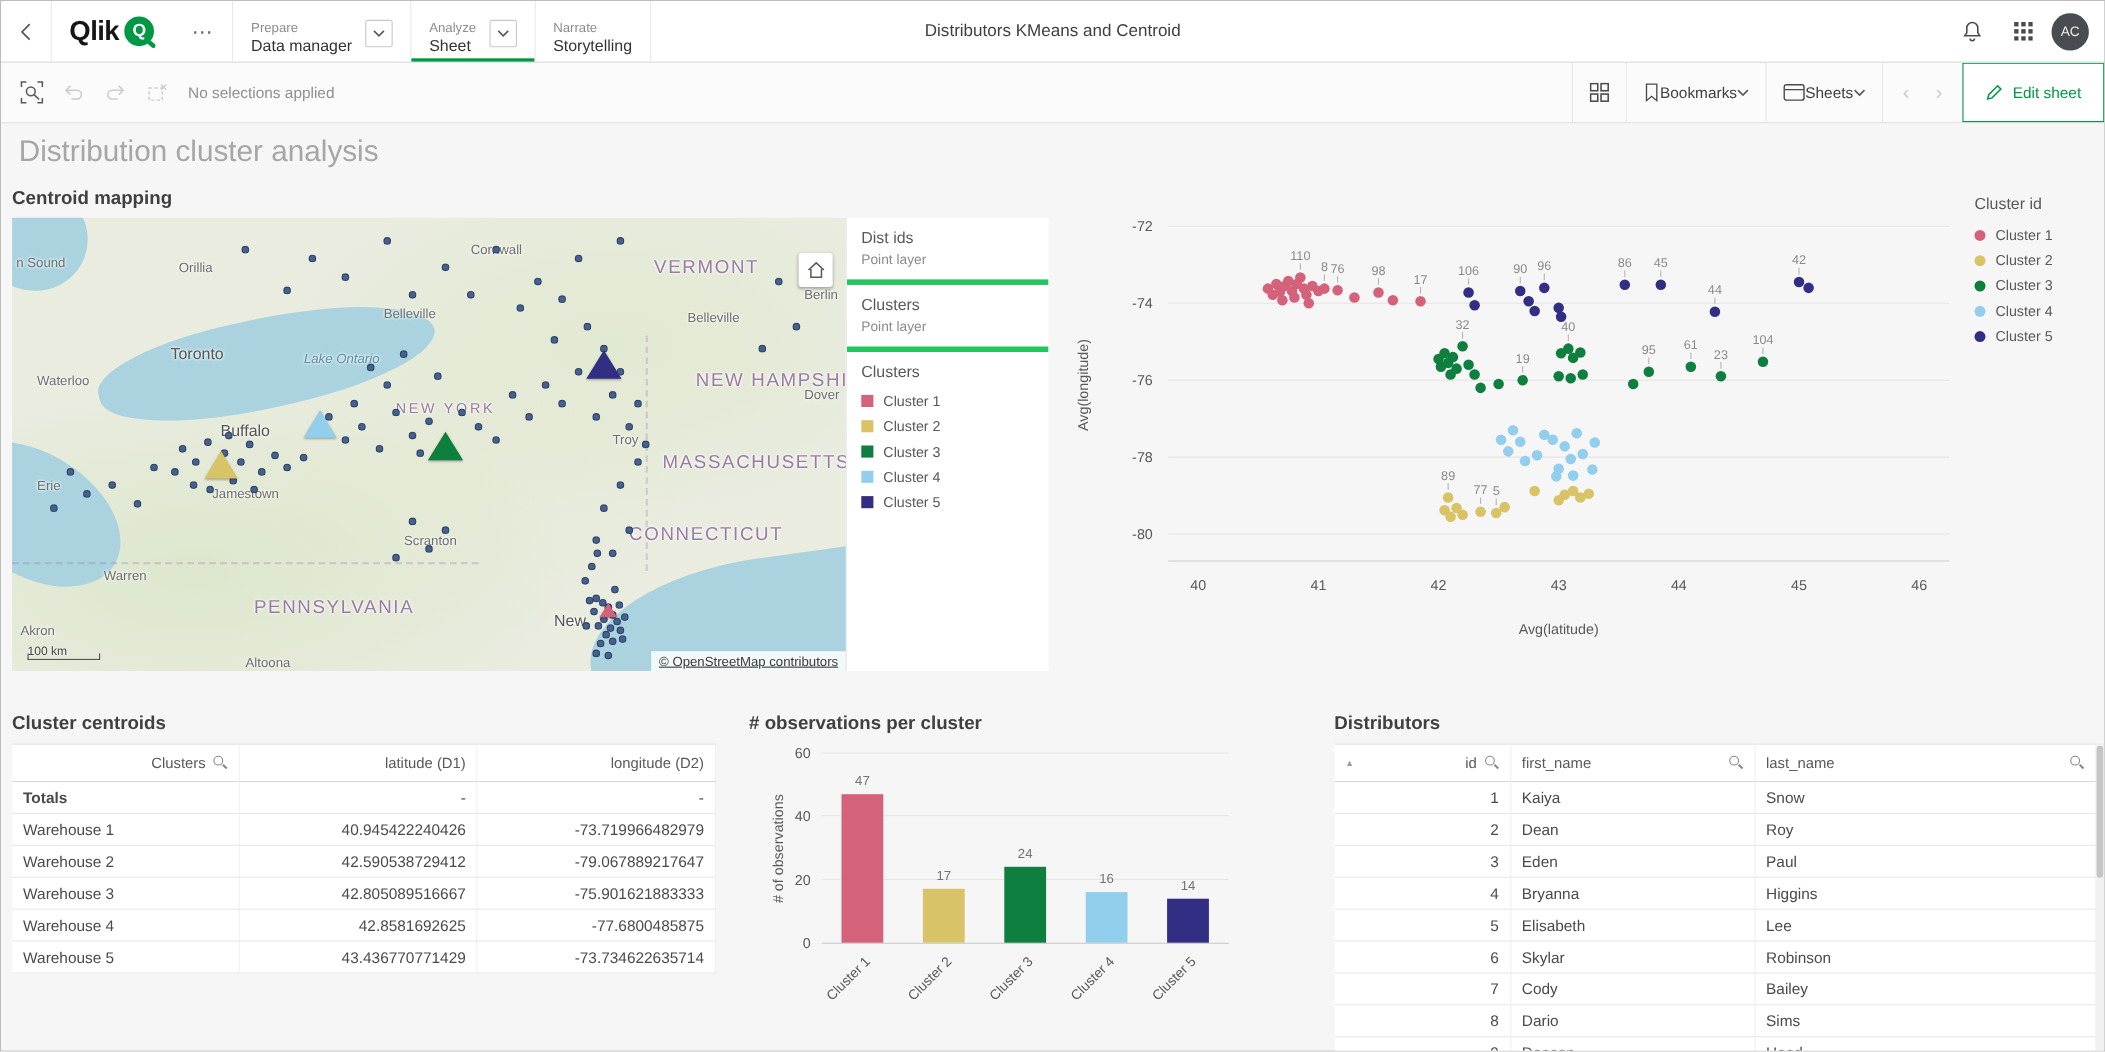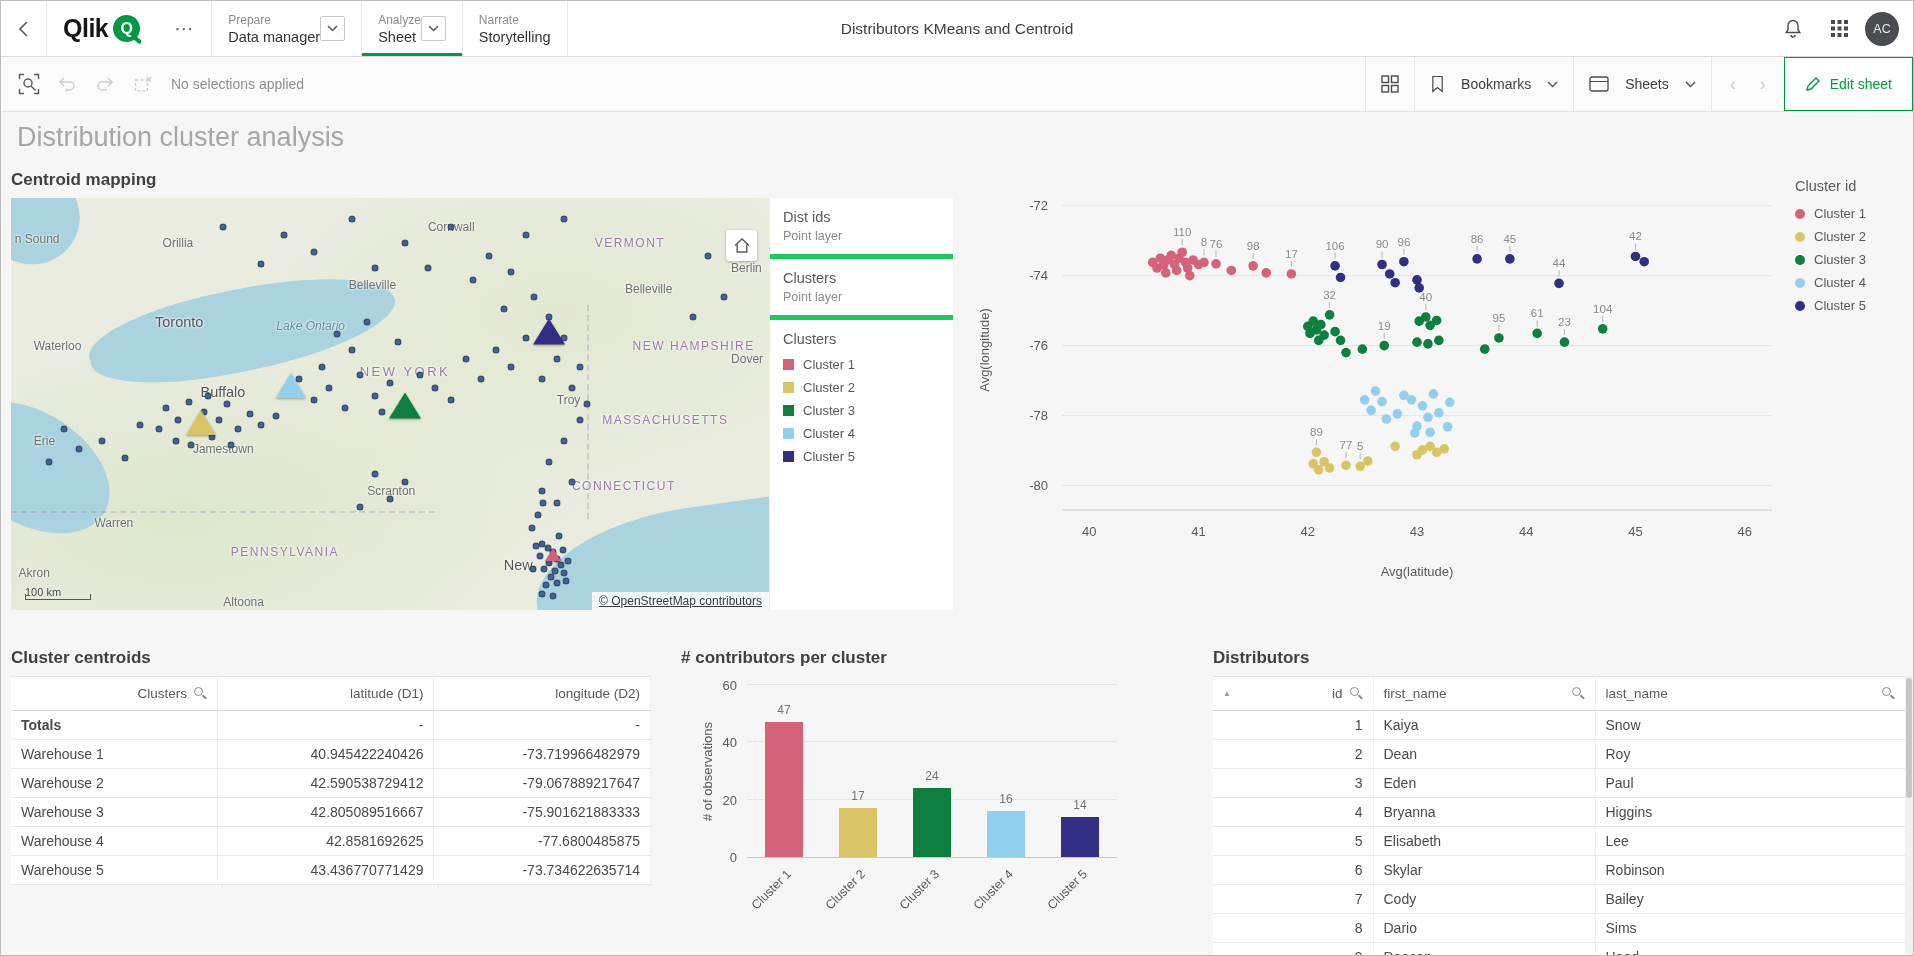--- a/index.html
+++ b/index.html
@@ -9,39 +9,39 @@
 
   
   .topbar { position:absolute; top:0; left:0; right:0; height:56px; background:#fff; border-bottom:1px solid #d8d8d8; display:flex; align-items:stretch; z-index:10; }
   .back-btn { width:46px; border:none; background:none; border-right:1px solid #e8e8e8; display:flex; align-items:center; justify-content:center; cursor:pointer; }
   .logo { display:flex; align-items:center; gap:5px; padding:0 16px; cursor:pointer; }
   .logo-text { font-size:25px; font-weight:700; color:#161616; letter-spacing:-0.5px; }
   .logo-q { position:relative; width:27px; height:27px; border-radius:50%; background:#009845; color:#fff; font-weight:700; font-size:16px; display:flex; align-items:center; justify-content:center; }
   .logo-q::after { content:''; position:absolute; right:-2px; bottom:0; width:9px; height:4px; background:#009845; transform:rotate(40deg); border-radius:2px; }
   .more-btn { border:none; background:none; color:#6a6a6a; font-size:19px; padding:0 18px; cursor:pointer; }
   .top-nav { display:flex; align-items:stretch; }
-  .nav-item { position:relative; display:flex; align-items:center; padding:17px 16px; border-left:1px solid #e8e8e8; cursor:pointer; }
+  .nav-item { position:relative; display:flex; align-items:flex-start; gap:12px; padding:17px 16px; border-left:1px solid #e8e8e8; cursor:pointer; }
   .nav-item:last-child { border-right:1px solid #e8e8e8; }
   .nav-item.active::after { content:''; position:absolute; left:0; right:0; bottom:0; height:3px; background:#009845; }
   .nav-sup { display:block; font-size:12px; color:#8c8c8c; margin-bottom:2px; }
   .nav-val { display:block; font-size:14.5px; color:#333; }
   .chev-box { width:25px; height:25px; border:1px solid #c9c9c9; border-radius:2px; display:flex; align-items:center; justify-content:center; background:#fff; }
   .app-title { position:absolute; left:50%; top:50%; transform:translate(-50%,-50%); font-size:15.5px; color:#404040; white-space:nowrap; }
   .topbar-right { margin-left:auto; display:flex; align-items:center; gap:6px; padding-right:14px; }
   .icon-btn { border:none; background:none; width:40px; height:40px; display:flex; align-items:center; justify-content:center; cursor:pointer; }
   .avatar { width:34px; height:34px; border-radius:50%; background:#494c50; color:#eaeaea; font-size:12.5px; display:flex; align-items:center; justify-content:center; cursor:pointer; }
 
   
   .toolbar { position:absolute; top:56px; left:0; right:0; height:55px; background:#fbfbfb; border-bottom:1px solid #e1e1e1; display:flex; align-items:center; padding-left:10px; z-index:9; }
   .tb-left { display:flex; align-items:center; gap:2px; }
   .tb-icon { width:36px; height:36px; display:flex; align-items:center; justify-content:center; background:none; border:none; color:#595959; cursor:pointer; }
   .tb-icon.disabled { color:#cdcdcd; cursor:default; }
   .selections-text { color:#8f8f8f; font-size:14px; margin-left:8px; }
   .tb-right { margin-left:auto; display:flex; align-items:stretch; height:100%; }
-  .tb-group { display:flex; align-items:center; gap:16px; padding:0 15px; border-left:1px solid #e8e8e8; color:#404040; font-size:14px; cursor:pointer; background:none; border-top:none; border-bottom:none; border-right:none; }
+  .tb-group { display:flex; align-items:center; gap:0; padding:0 15px; border-left:1px solid #e8e8e8; color:#404040; font-size:14px; cursor:pointer; background:none; border-top:none; border-bottom:none; border-right:none; }
   .nav-arrows { display:flex; align-items:center; border-left:1px solid #e8e8e8; padding:0 6px; }
   .nav-arrow { width:30px; height:30px; display:flex; align-items:center; justify-content:center; color:#c9c9c9; background:none; border:none; font-size:18px; }
   .edit-btn { display:flex; align-items:center; gap:9px; padding:0 20px; background:#fff; border:1px solid #009845; color:#009845; font-size:14px; cursor:pointer; }
 
   
   .sheet { position:absolute; top:111px; left:0; right:0; bottom:0; background:#f6f6f6; }
   .sheet-title { position:absolute; top:10px; left:16px; font-size:27px; font-weight:400; color:#a6a6a6; }
   .panel-title { font-size:17px; font-weight:700; color:#404040; margin:0 0 8px 0; }
 
   
@@ -54,21 +54,21 @@
   .water { position:absolute; background:#aad3df; }
   .w-ontario { left:10%; top:22%; width:41%; height:20%; border-radius:46% 54% 50% 50%; transform:rotate(-12deg); }
   .w-erie { left:-9%; top:52%; width:23%; height:27%; border-radius:50%; transform:rotate(32deg); }
   .w-atlantic { right:-5%; bottom:-7%; width:36%; height:31%; border-radius:60% 12% 0 0; transform:rotate(-8deg); }
   .w-georgian { left:-4%; top:-7%; width:13%; height:23%; border-radius:50%; transform:rotate(20deg); }
   .border-line { position:absolute; }
   .bl-1 { left:0; top:76%; width:56%; border-top:2px dashed rgba(150,130,170,0.30); }
   .bl-2 { left:76%; top:26%; height:52%; border-left:2px dashed rgba(150,130,170,0.30); }
   .map-label { position:absolute; transform:translate(0,-50%); color:#6f6f6f; font-size:12px; white-space:nowrap; text-shadow:0 0 3px rgba(255,255,255,.9),0 0 3px rgba(255,255,255,.9); pointer-events:none; }
   .map-bigcity { font-size:14.5px; color:#555; }
-  .map-state { color:#9a7ba5; font-size:12px; letter-spacing:1.5px; }
+  .map-state { color:#9a7ba5; font-size:17px; letter-spacing:1.5px; }
   .map-state-big { color:#9a7ba5; font-size:13px; letter-spacing:2.5px; }
   .map-water { color:#5d8ca8; font-style:italic; }
   .map-dot { position:absolute; width:7px; height:7px; border-radius:50%; background:#46618c; border:1px solid rgba(25,45,80,.55); transform:translate(-50%,-50%); }
   .map-tri { position:absolute; width:0; height:0; border-left:solid rgba(0,0,0,0); border-right:solid rgba(0,0,0,0); border-bottom-style:solid; transform:translate(-50%,-60%); filter:drop-shadow(0 1px 1px rgba(0,0,0,.35)); }
   .map-home { position:absolute; right:12px; top:32px; width:31px; height:31px; background:#fff; border:none; border-radius:3px; box-shadow:0 1px 3px rgba(0,0,0,.3); display:flex; align-items:center; justify-content:center; cursor:pointer; }
   .map-scale { position:absolute; left:14px; bottom:10px; }
   .map-scale .lbl { font-size:11px; color:#444; text-align:center; margin-bottom:2px; text-shadow:0 0 2px #fff; }
   .map-scale .bar { width:66px; height:6px; border:1px solid #555; border-top:none; }
   .map-attrib { position:absolute; right:0; bottom:0; background:rgba(255,255,255,.85); font-size:12px; color:#3a3a3a; padding:2px 7px; text-decoration:underline; }
   .map-side { position:absolute; right:0; top:0; width:184px; height:412px; background:#fff; border-left:1px solid #ececec; }
@@ -710,21 +710,21 @@
             <tr>
               <td class="">Warehouse 5</td>
               <td class="num">43.436770771429</td>
               <td class="num">-73.734622635714</td>
             </tr>
           </tbody>
       </table>
     </section>
 
     <section class="bars-section">
-      <h3 class="panel-title"># contributors per cluster</h3>
+      <h3 class="panel-title"># observations per cluster</h3>
       <div class="bar-chart">
         <div class="bar-ylabel"># of observations</div>
         <div class="bar-plot">
             <span class="bar-ytick" style="bottom: 0px;">0</span>
             <div class="gridline" style="bottom: 57.3333px;"></div>
             <span class="bar-ytick" style="bottom: 57.3333px;">20</span>
             <div class="gridline" style="bottom: 114.667px;"></div>
             <span class="bar-ytick" style="bottom: 114.667px;">40</span>
             <div class="gridline" style="bottom: 172px;"></div>
             <span class="bar-ytick" style="bottom: 172px;">60</span>

